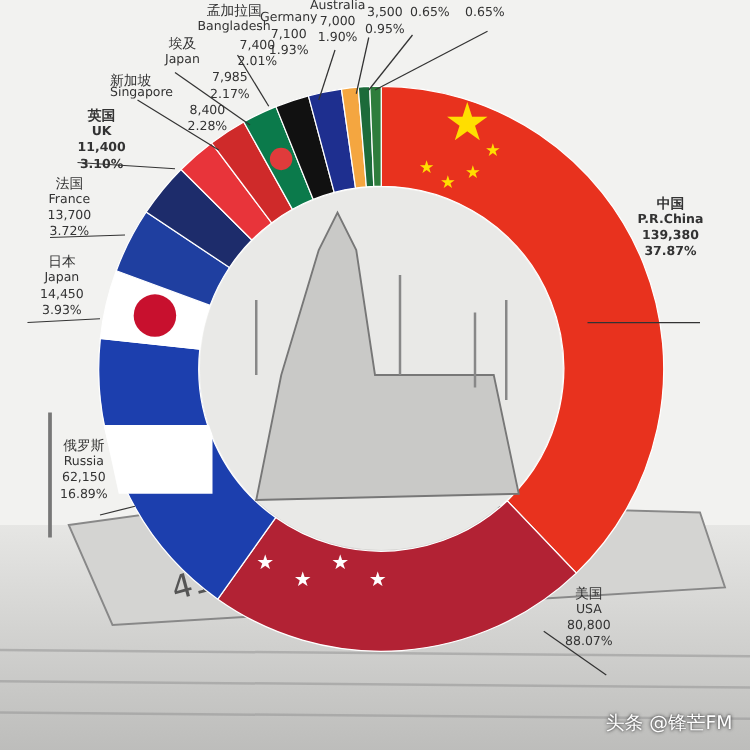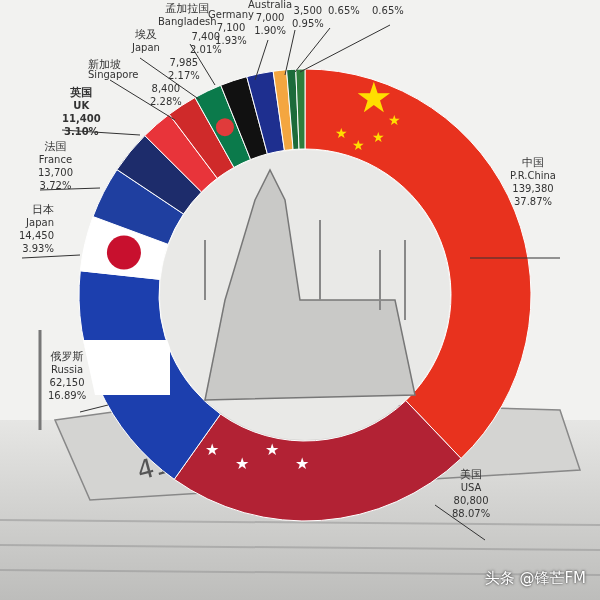--- a/index.html
+++ b/index.html
@@ -91,39 +91,39 @@
     <polyline points="62,130 140,135" stroke="#333" stroke-width="1" fill="none"></polyline>
     <polyline points="110,80 175,120" stroke="#333" stroke-width="1" fill="none"></polyline>
     <polyline points="140,58 200,100" stroke="#333" stroke-width="1" fill="none"></polyline>
     <polyline points="190,44 215,85" stroke="#333" stroke-width="1" fill="none"></polyline>
     <polyline points="268,40 255,80" stroke="#333" stroke-width="1" fill="none"></polyline>
     <polyline points="295,30 285,75" stroke="#333" stroke-width="1" fill="none"></polyline>
     <polyline points="330,28 295,72" stroke="#333" stroke-width="1" fill="none"></polyline>
     <polyline points="390,25 300,72" stroke="#333" stroke-width="1" fill="none"></polyline>
   </svg>
 
-<div class="lbl" style="left:510px;top:156px;">
+<div class="lbl" style="left:510px;top:156px;font-weight:bold;">
   <div class="cn">中国</div>
   <div>P.R.China</div>
   <div>139,380</div>
   <div>37.87%</div>
 </div>
 <div class="lbl" style="left:452px;top:468px;">
   <div class="cn">美国</div>
   <div>USA</div>
   <div>80,800</div>
   <div>88.07%</div>
 </div>
 <div class="lbl" style="left:28px;top:350px;margin-left:20px;">
   <div class="cn">俄罗斯</div>
   <div>Russia</div>
   <div>62,150</div>
   <div>16.89%</div>
 </div>
-<div class="lbl" style="left:19px;top:203px;text-align:right;">
+<div class="lbl" style="left:32px;top:203px;text-align:center;">
   <div class="cn">日本</div>
   <div>Japan</div>
   <div>14,450</div>
   <div>3.93%</div>
 </div>
 <div class="lbl" style="left:38px;top:140px;">
   <div class="cn">法国</div>
   <div>France</div>
   <div>13,700</div>
   <div>3.72%</div>

